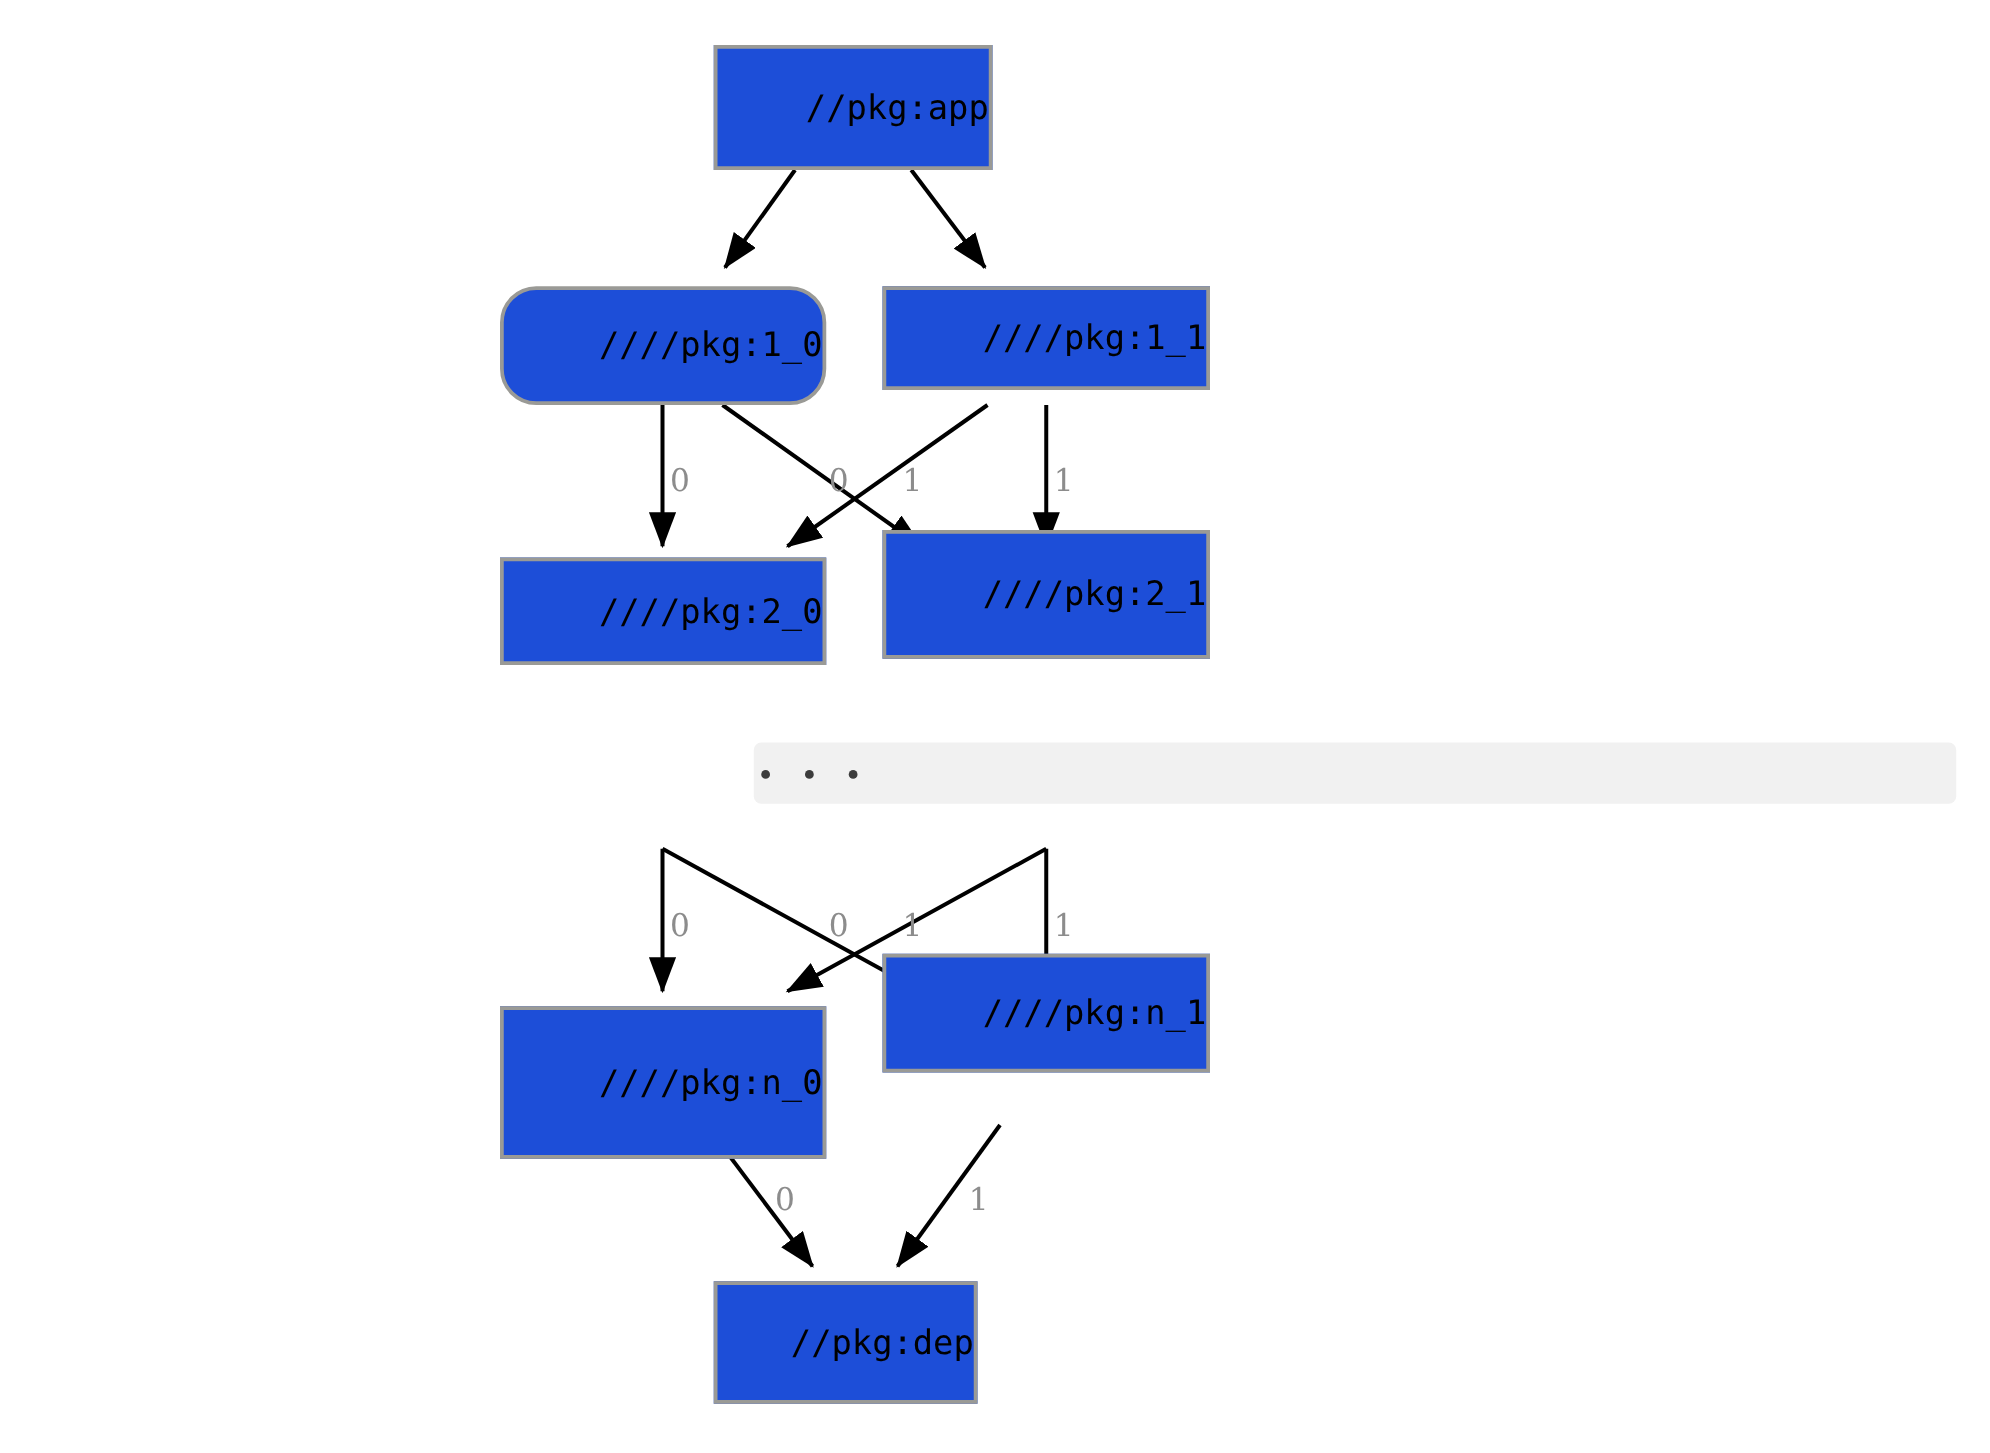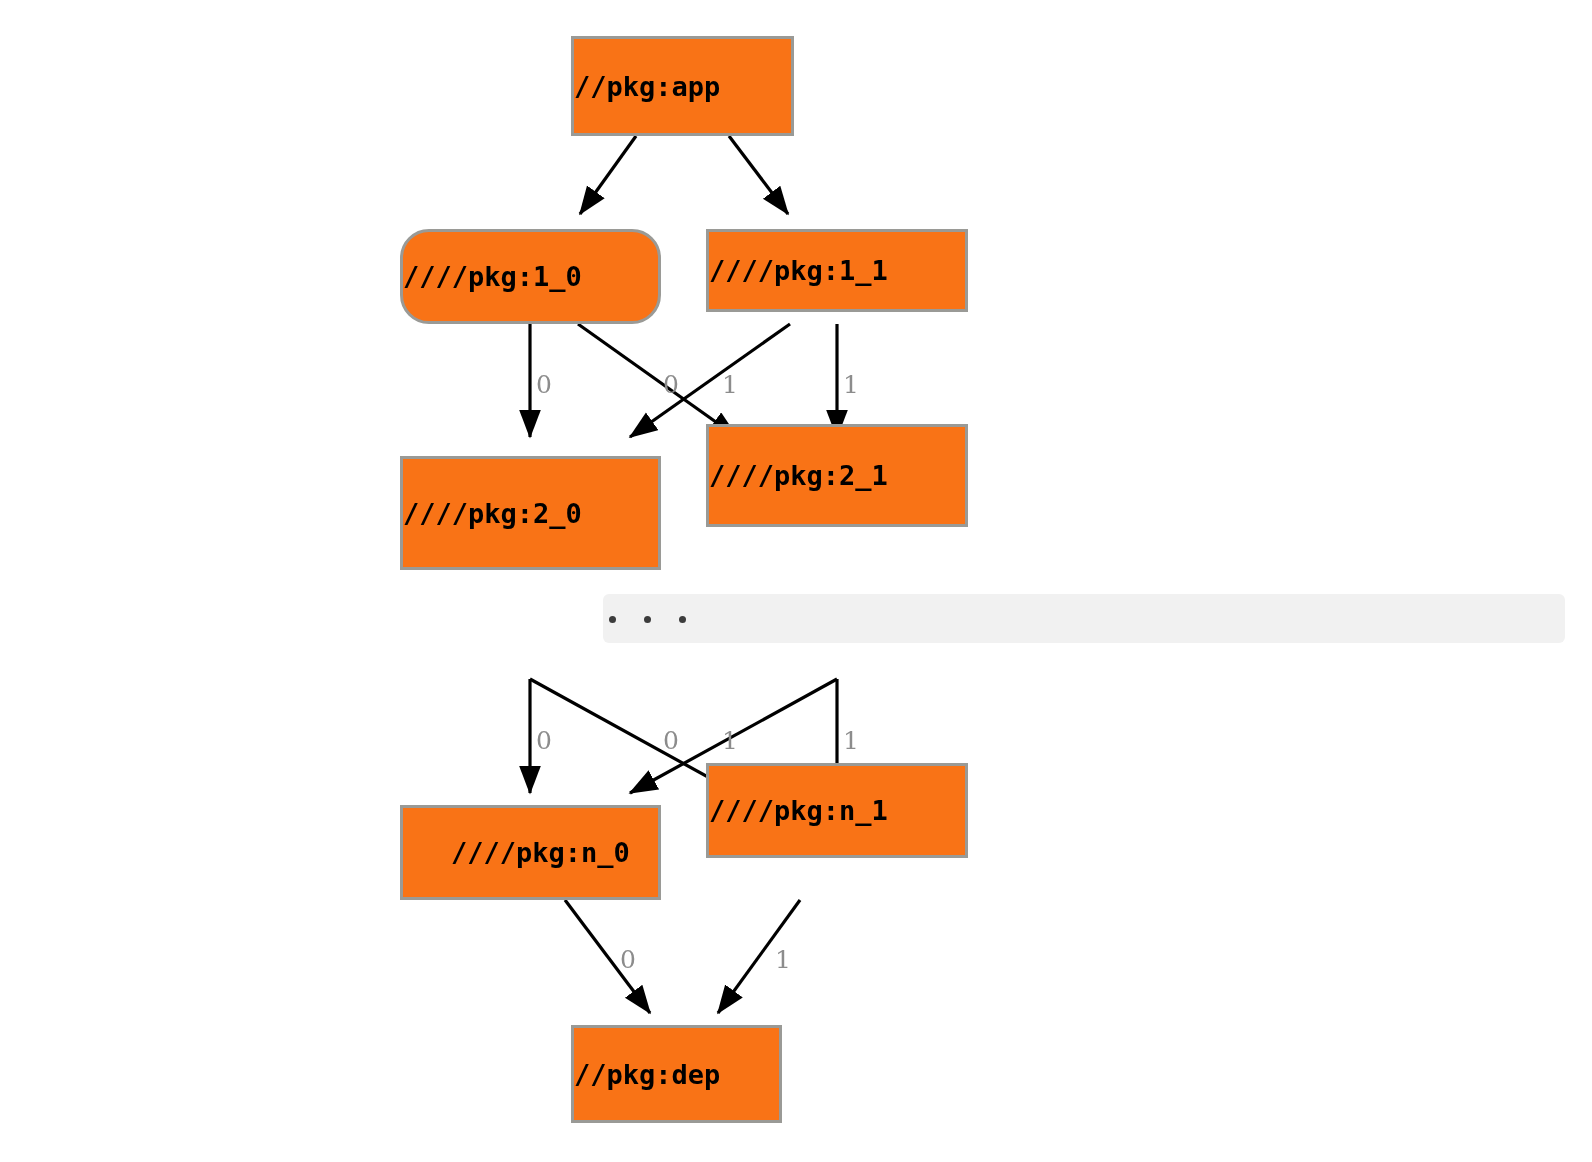--- a/index.html
+++ b/index.html
@@ -22,26 +22,25 @@
   }
   svg.graph-canvas {
     position: absolute;
     left: 0; top: 0;
     width: 1592px;
     height: 1162px;
   }
   .node-box {
     position: absolute;
     box-sizing: border-box;
-    background: #f97316;
+    background: #1d4ed8;
     border: 3px solid #9a9a96;
     display: flex;
     align-items: center;
-    justify-content: flex-start;
-    font-weight: bold;
+    justify-content: flex-end;
   }
   .node-label {
     font-family: "DejaVu Sans Mono", "Liberation Mono", monospace;
     font-size: 27px;
     color: #000000;
     letter-spacing: 0px;
     white-space: nowrap;
     line-height: 1;
   }
   .edge-label {
@@ -95,27 +94,27 @@
   <div id="node-layer">
       <div class="node-box" style="left: 571px; top: 36px; width: 223px; height: 100px;">
         <span class="node-label">//pkg:app</span>
       </div>
       <div class="node-box" style="left: 400px; top: 229px; width: 261px; height: 95px; border-radius: 29px;">
         <span class="node-label">////pkg:1_0</span>
       </div>
       <div class="node-box" style="left: 706px; top: 229px; width: 262px; height: 83px;">
         <span class="node-label">////pkg:1_1</span>
       </div>
-      <div class="node-box" style="left: 400px; top: 456px; width: 261px; height: 114px;">
+      <div class="node-box" style="left: 400px; top: 446px; width: 261px; height: 86px;">
         <span class="node-label">////pkg:2_0</span>
       </div>
       <div class="node-box" style="left: 706px; top: 424px; width: 262px; height: 103px;">
         <span class="node-label">////pkg:2_1</span>
       </div>
-      <div class="node-box" style="left: 400px; top: 805px; width: 261px; height: 95px; padding-left: 48px;">
+      <div class="node-box" style="left: 400px; top: 805px; width: 261px; height: 122px; padding-left: 48px;">
         <span class="node-label">////pkg:n_0</span>
       </div>
       <div class="node-box" style="left: 706px; top: 763px; width: 262px; height: 95px;">
         <span class="node-label">////pkg:n_1</span>
       </div>
       <div class="node-box" style="left: 571px; top: 1025px; width: 211px; height: 98px;">
         <span class="node-label">//pkg:dep</span>
       </div>
     </div>
   <div id="edge-label-layer">

